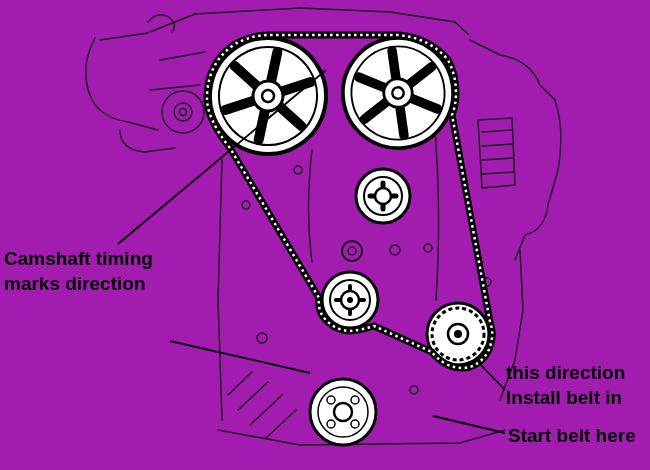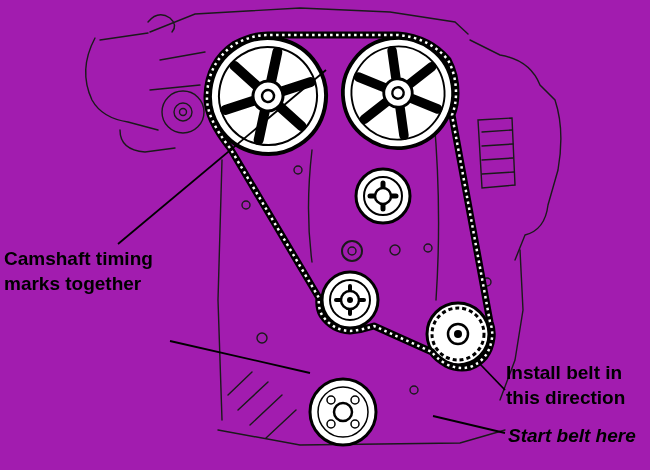--- a/index.html
+++ b/index.html
@@ -155,26 +155,26 @@
     <g stroke="#000" stroke-width="1.8" fill="none">
       <line x1="118" y1="244" x2="326" y2="70"></line>
       <line x1="170" y1="341" x2="310" y2="373"></line>
       <line x1="505" y1="390" x2="479" y2="363"></line>
       <line x1="505" y1="433" x2="433" y2="416"></line>
     </g>
   </svg>
 
   <div class="callout" style="left:4px;top:246px;">
     <span>Camshaft timing</span>
-    <span>marks together</span>
+    <span>marks direction</span>
   </div>
 
 
   <div class="callout" style="left:506px;top:360px;">
+    <span>this direction</span>
     <span>Install belt in</span>
-    <span>this direction</span>
   </div>
 
-  <div class="callout" style="left:508px;top:423px;font-style:italic;">
+  <div class="callout" style="left:508px;top:423px;">
     <span>Start belt here</span>
   </div>
 
 </div>
 
 </body></html>

